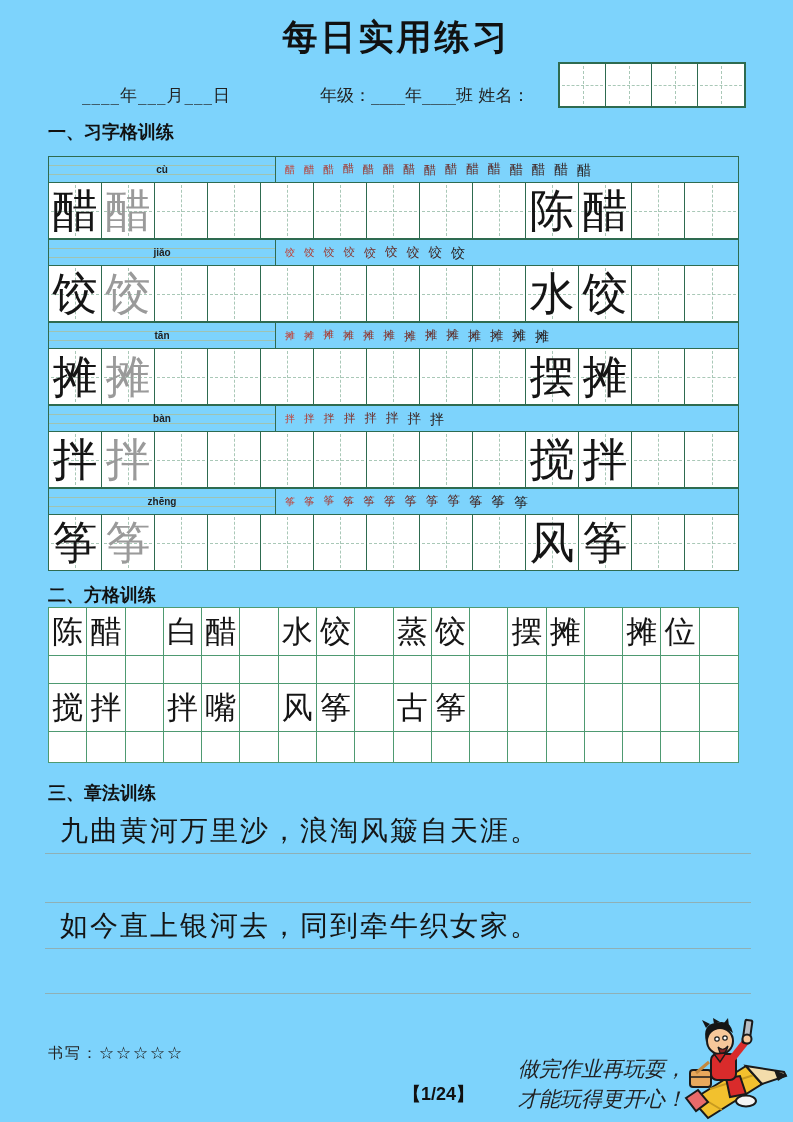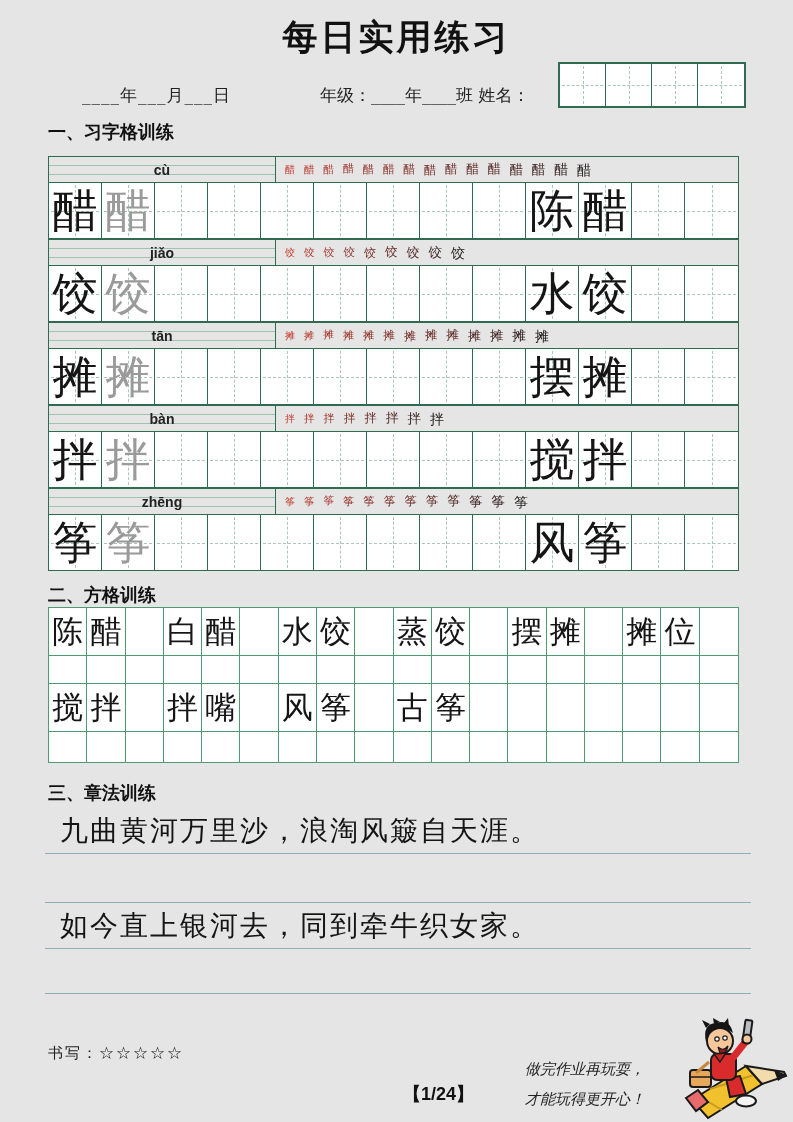--- a/index.html
+++ b/index.html
@@ -4,42 +4,42 @@
 <style>
   :root{
     --grid-dark:#2e6b50;
     --grid-mid:#4e9a71;
     --grid-dash:#a9c8b7;
     --pinyin-line:#9fc3b1;
     --writing-rule:#8fb0b5;
     --trace-gray:#9a9a9a;
   }
   html,body{margin:0;padding:0;background:#fff;}
-  .page{position:relative;width:793px;height:1122px;background:#e5e5e5;overflow:hidden;
+  .page{position:relative;width:793px;height:1122px;background:#7dd3fc;overflow:hidden;
         font-family:"Liberation Sans",sans-serif;color:#111;}
   .title{position:absolute;top:14px;left:0;width:100%;text-align:center;margin:0;
          font-size:35px;font-weight:700;letter-spacing:3px;font-family:"Liberation Sans",sans-serif;}
   .date-line{position:absolute;left:64px;top:84px;font-size:17px;font-family:"DejaVu Serif",serif;color:#222;letter-spacing:1px;margin-left:18px;}
   .grade-line{position:absolute;left:320px;top:84px;font-size:17px;font-family:"DejaVu Serif",serif;color:#222;}
   .name-grid{position:absolute;left:558px;top:62px;width:188px;height:46px;
              display:grid;grid-template-columns:repeat(4,1fr);
              border:2px solid var(--grid-dark);box-sizing:border-box;background:#fff;}
   .sec-heading{position:absolute;left:48px;font-size:18px;font-weight:700;color:#111;}
   .h1{top:120px;} .h2{top:583px;} .h3{top:781px;}
 
   
   #practice-groups{position:absolute;left:48px;top:156px;width:691px;}
   .pgroup{width:100%;}
   .strip{display:flex;height:26px;border:1px solid var(--grid-dark);border-bottom:none;box-sizing:border-box;}
   .pinyin-box{width:227px;box-sizing:border-box;border-right:1px solid var(--grid-dark);
               display:flex;align-items:center;justify-content:center;position:relative;
               background-image:linear-gradient(var(--pinyin-line),var(--pinyin-line)),
                                linear-gradient(var(--pinyin-line),var(--pinyin-line));
               background-size:100% 1px,100% 1px;background-position:0 8px,0 17px;background-repeat:no-repeat;}
-  .pinyin{font-size:14px;font-weight:600;color:#222;background:transparent;line-height:1;}
+  .pinyin{font-size:10px;font-weight:600;color:#222;background:transparent;line-height:1;}
   .stroke-area{flex:1;display:flex;align-items:center;padding-left:9px;gap:9px;overflow:hidden;}
   .stroke{font-family:"DejaVu Serif",serif;line-height:1;}
   .cellrow{display:grid;grid-template-columns:repeat(13,1fr);height:57px;
            border:1px solid var(--grid-dark);box-sizing:border-box;background:#fff;}
   .tcell{position:relative;border-right:1px solid var(--grid-dark);box-sizing:border-box;}
   .tcell:last-child{border-right:none;}
   .tcell::before{content:'';position:absolute;left:50%;top:2px;bottom:2px;border-left:1px dashed var(--grid-dash);}
   .tcell::after{content:'';position:absolute;top:50%;left:2px;right:2px;border-top:1px dashed var(--grid-dash);}
   .glyph{position:absolute;inset:0;display:flex;align-items:center;justify-content:center;
          font-family:"DejaVu Serif",serif;font-size:45px;line-height:1;z-index:2;}
@@ -61,21 +61,21 @@
              letter-spacing:2px;color:#151515;white-space:nowrap;}
   .c1{top:812px;} .c2{top:907px;}
   .rule{position:absolute;left:45px;width:706px;height:1px;background:var(--writing-rule);}
   .r1{top:853px;} .r2{top:902px;} .r3{top:948px;} .r4{top:993px;}
 
   
   .stars-line{position:absolute;left:48px;top:1044px;font-size:15px;font-family:"DejaVu Serif",serif;color:#222;letter-spacing:2px;}
   .motto{position:absolute;left:45px;top:1076px;font-size:20px;font-weight:700;color:#111;letter-spacing:1px;}
   .pageno{position:absolute;left:0;top:1082px;width:100%;text-align:center;font-size:18px;font-weight:600;color:#111;padding-left:42px;}
   .mascot-text{position:absolute;left:518px;top:1054px;width:134px;text-align:center;
-               font-family:"DejaVu Serif",serif;font-style:italic;font-size:15px;color:#222;line-height:30px;white-space:nowrap;}
+               font-family:"DejaVu Serif",serif;font-style:italic;font-size:21px;color:#222;line-height:30px;white-space:nowrap;}
   .cartoon{position:absolute;left:650px;top:1018px;}
 </style>
 </head>
 <body>
 
 <div class="page">
 
   <h1 class="title">每日实用练习</h1>
 
   <div class="date-line">____年___月___日</div>

